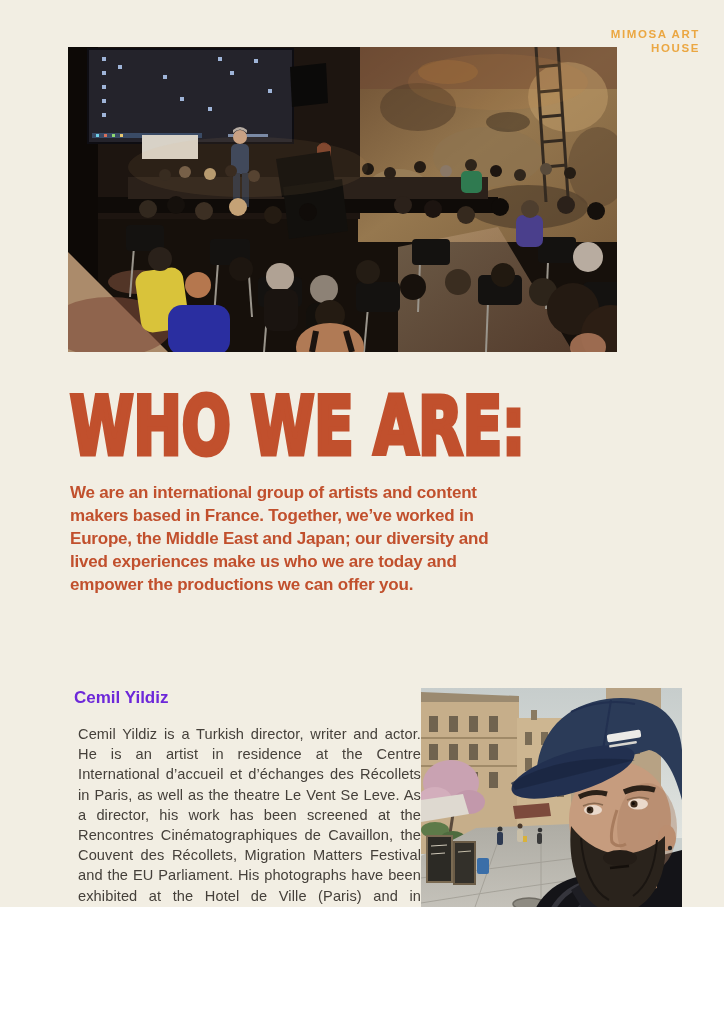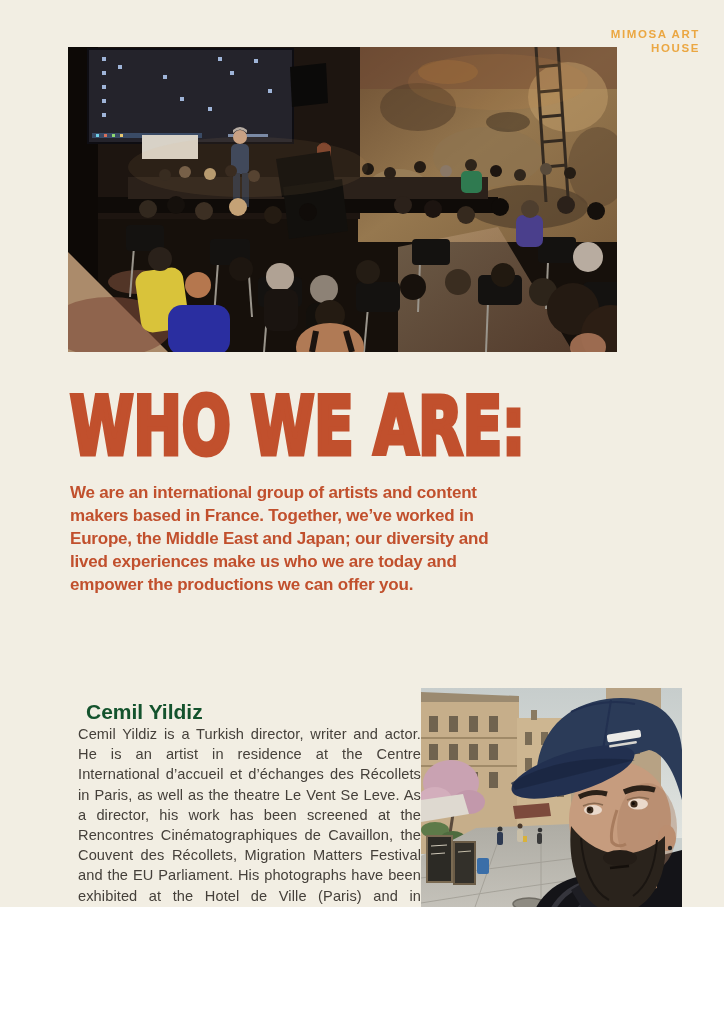--- a/index.html
+++ b/index.html
@@ -23,22 +23,22 @@
     color:#C1502D;-webkit-text-stroke:4px #C1502D;
     letter-spacing:0px;white-space:nowrap;
     transform:scale(0.9,1.25);transform-origin:left top;
   }
   .intro{
     position:absolute;left:70px;top:481px;width:422px;margin:0;
     color:#C1502D;font-weight:bold;font-size:17px;line-height:23px;
     letter-spacing:-0.2px;
   }
   .bio-name{
-    position:absolute;left:70px;top:684px;margin:16px;
-    color:#14532d;font-weight:bold;font-size:21px;
+    position:absolute;left:70px;top:684px;margin:4px;
+    color:#6d28d9;font-weight:bold;font-size:17px;
   }
   .bio-text{
     position:absolute;left:70px;top:716px;width:343px;margin:8px;
     color:#45403A;font-size:14.6px;line-height:20.2px;
     text-align:justify;letter-spacing:0.1px;
   }
 </style>
 </head>
 <body>
 

